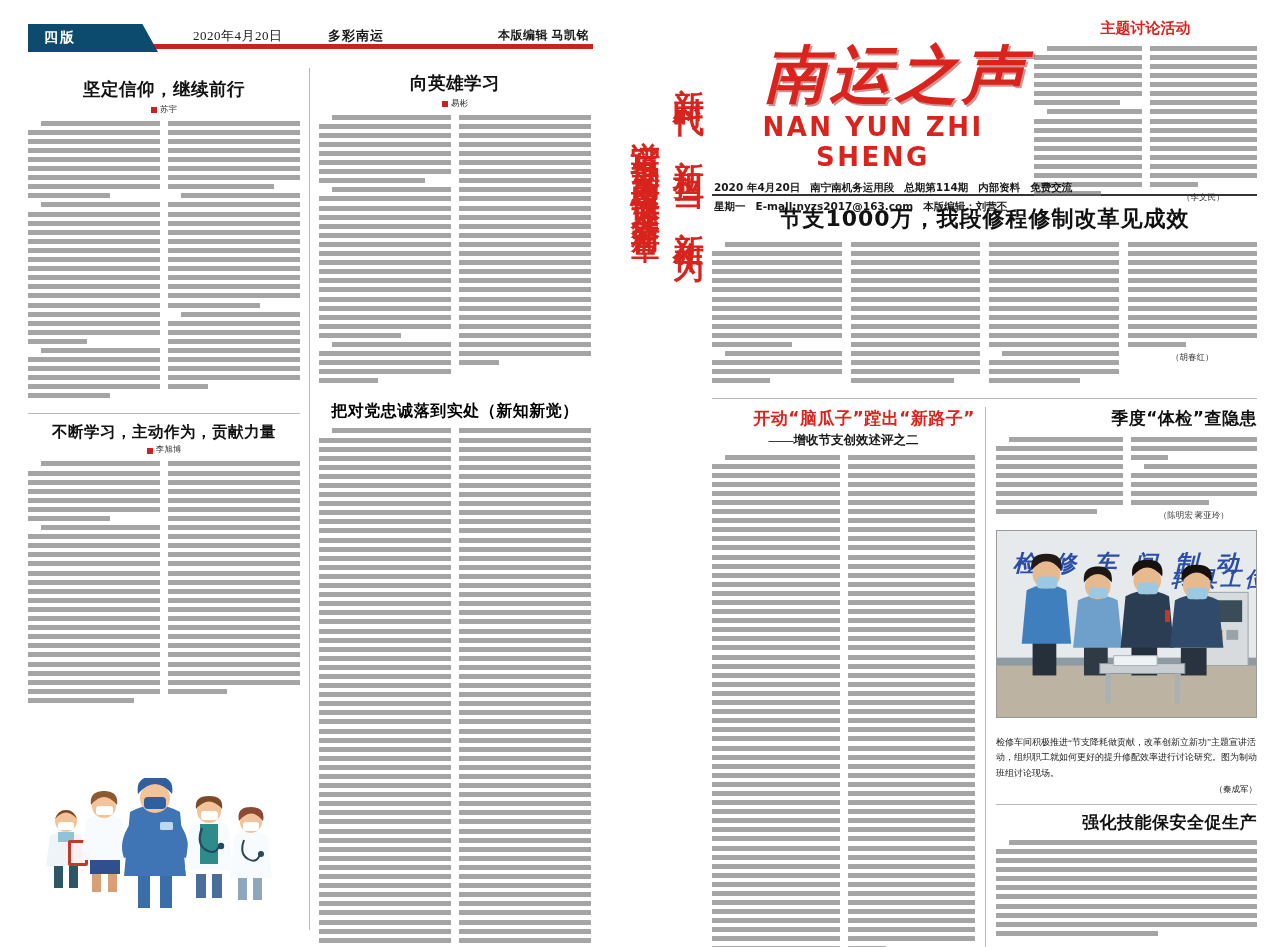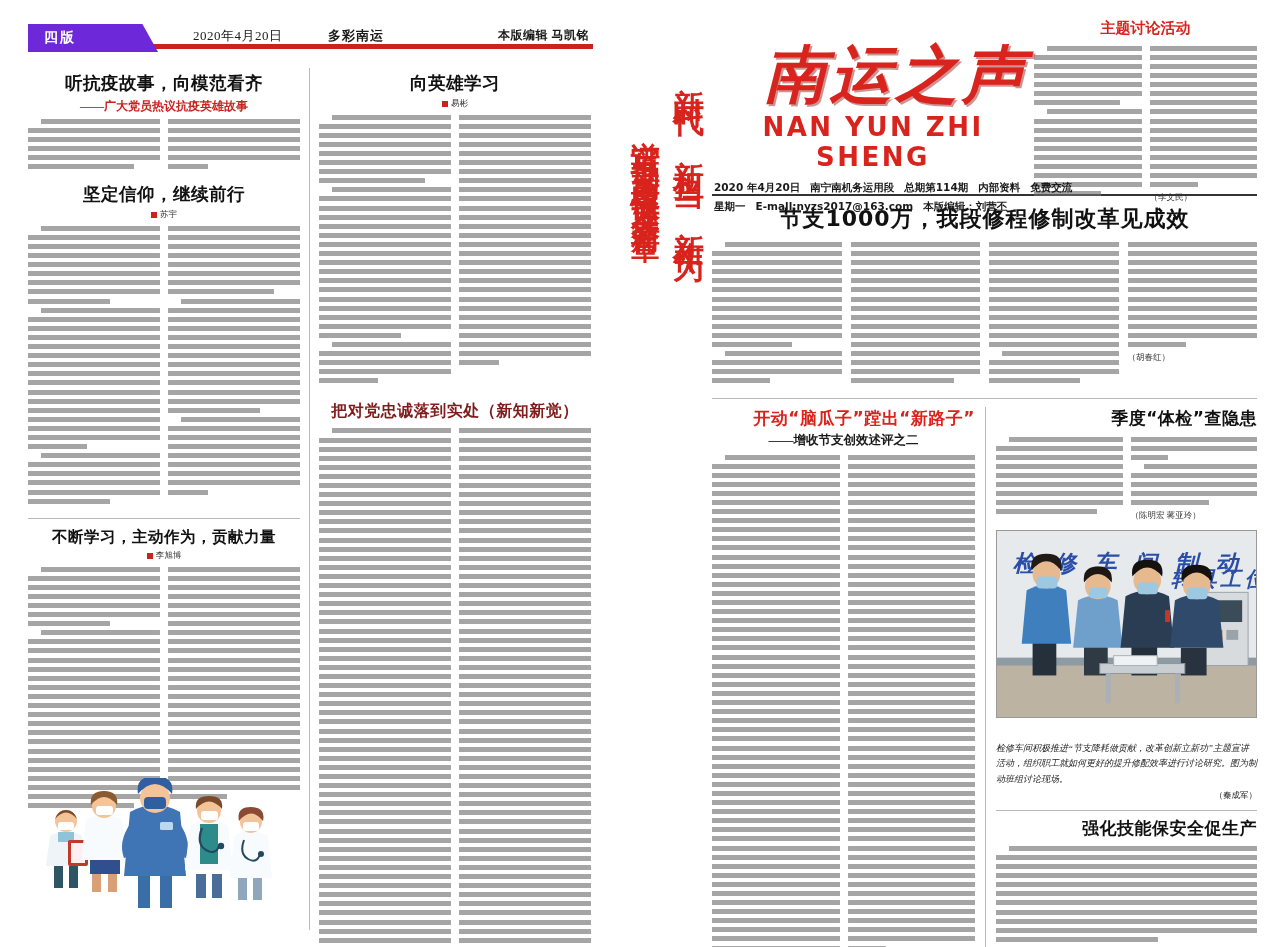--- a/index.html
+++ b/index.html
@@ -16,21 +16,21 @@
 
   
   .left-page { position:absolute; left:28px; top:18px; width:565px; height:915px; }
 
   .hdr { position:relative; height:42px; }
   .hdr-band {
     position:absolute; left:0; top:26px; width:100%; height:5px; background:#c9231f;
   }
   .hdr-tab {
     position:absolute; left:0; top:6px; width:130px; height:28px;
-    background:#6d28d9; color:#fff; font-weight:bold; font-size:14px;
+    background:#0c4a6e; color:#fff; font-weight:bold; font-size:14px;
     letter-spacing:2px; display:flex; align-items:center; padding-left:16px;
     clip-path: polygon(0 0, 88% 0, 100% 100%, 0 100%);
   }
   .hdr-date { position:absolute; left:165px; top:9px; font-size:13px; font-weight:normal; letter-spacing:0.5px; }
   .hdr-sec  { position:absolute; left:300px; top:9px; font-size:13px; font-weight:bold; letter-spacing:1px;
               font-family:"DejaVu Serif", serif; }
   .hdr-ed   { position:absolute; right:4px; top:9px; font-size:12px; font-weight:bold; letter-spacing:0.5px;margin-left:47px; }
 
   .lcols { position:absolute; top:50px; left:0; width:565px; height:862px; display:flex; }
   .lcol { width:272px; position:relative; }
@@ -40,36 +40,36 @@
     text-align:center; font-weight:bold; font-size:17.5px; letter-spacing:0.5px;
     font-family:"DejaVu Sans","Liberation Sans",sans-serif; color:#111;
     line-height:1.35; margin:4px 0 2px 0;
   }
   .art-title.sm { font-size:15.5px; }
   .art-sub { text-align:center; font-size:12px; color:#c9231f; font-weight:bold; margin:1px 0 4px 0; }
   .art-byline { text-align:center; font-size:8.5px; color:#333; margin:1px 0 5px 0; }
   .art-byline .sq { display:inline-block; width:6px; height:6px; background:#c9231f; margin-right:3px; vertical-align:middle; }
 
   .redbox-title {
-    text-align:center; font-weight:bold; font-size:16px; color:#7f1d1d;
+    text-align:center; font-weight:bold; font-size:16px; color:#000000;
     font-family:"DejaVu Sans","Liberation Sans",sans-serif;
     letter-spacing:0.5px; margin:8px 0 6px 0;
   }
 
   
   .body2 { display:flex; gap:8px; }
   .bcol { flex:1; }
   .tl { height:5px; background:#6d6d6d; opacity:.62; margin-bottom:4.1px; border-radius:.5px; }
   .tl.i { margin-left:13px; }
   .tl.s80 { width:80%; } .tl.s62 { width:62%; } .tl.s45 { width:45%; }
   .tl.s30 { width:30%; } .tl.s70 { width:70%; }
   .gap { height:6px; }
   .hr { height:1px; background:#b9b9b9; margin:10px 0 8px 0; }
 
-  .src { font-size:8.5px; text-align:left; color:#333; margin-top:4px; line-height:1.5; }
+  .src { font-size:8.5px; text-align:center; color:#333; margin-top:4px; line-height:1.5; }
 
   
   .medics { position:absolute; bottom:2px; left:4px; width:262px; height:150px; }
 
   
   .slogan { position:absolute; left:598px; top:60px; width:112px; height:860px; display:flex; flex-direction:row-reverse; }
   .slg-col {
     writing-mode:vertical-rl; text-orientation:upright;
     font-family:"DejaVu Sans","Liberation Sans",sans-serif;
     font-weight:bold; color:#d8241d; letter-spacing:9px;
@@ -115,21 +115,21 @@
     font-family:"DejaVu Sans","Liberation Sans",sans-serif; letter-spacing:.5px;
   }
   .r-title.k { color:#111; }
   .r-sub { text-align:center; font-size:12.5px; font-weight:bold; margin-top:2px; }
 
   .r4 { display:flex; gap:9px; }
   .r4 .bcol { flex:1; }
   .vline { width:1px; background:#b9b9b9; }
 
   .photo { width:100%; height:188px; border:1px solid #999; position:relative; overflow:hidden; background:#cfd6da; }
-  .cap { font-size:9px; line-height:1.7; margin-top:23px; color:#222;font-style:italic; }
+  .cap { font-size:9px; line-height:1.7; margin-top:17px; color:#222; }
   .cap-credit { font-size:8.5px; text-align:right; margin-top:3px; }
 </style>
 </head>
 <body>
 
 <div class="page">
 
   <div class="left-page">
 
     <div class="hdr">
@@ -137,42 +137,20 @@
       <div class="hdr-tab">四版</div>
       <div class="hdr-date">2020年4月20日</div>
       <div class="hdr-sec">多彩南运</div>
       <div class="hdr-ed">本版编辑  马凯铭</div>
     </div>
 
     <div class="lcols">
 
       <div class="lcol">
 
-        <div>
-          <div class="art-title">听抗疫故事，向模范看齐</div>
-          <div class="art-sub">——广大党员热议抗疫英雄故事</div>
-          <div class="body2">
-            <div class="bcol">
-                <div class="tl i"></div>
-                <div class="tl"></div>
-                <div class="tl"></div>
-                <div class="tl"></div>
-                <div class="tl"></div>
-                <div class="tl s80"></div>
-              </div>
-            <div class="bcol">
-                <div class="tl"></div>
-                <div class="tl"></div>
-                <div class="tl"></div>
-                <div class="tl"></div>
-                <div class="tl"></div>
-                <div class="tl s30"></div>
-              </div>
-          </div>
-        </div>
 
         <div class="gap"></div>
 
         <div>
           <div class="art-title">坚定信仰，继续前行</div>
           <div class="art-byline"><span class="sq"></span><span>苏宇</span></div>
           <div class="body2">
             <div class="bcol">
               <div class="tl i"></div>
                 <div class="tl"></div>

